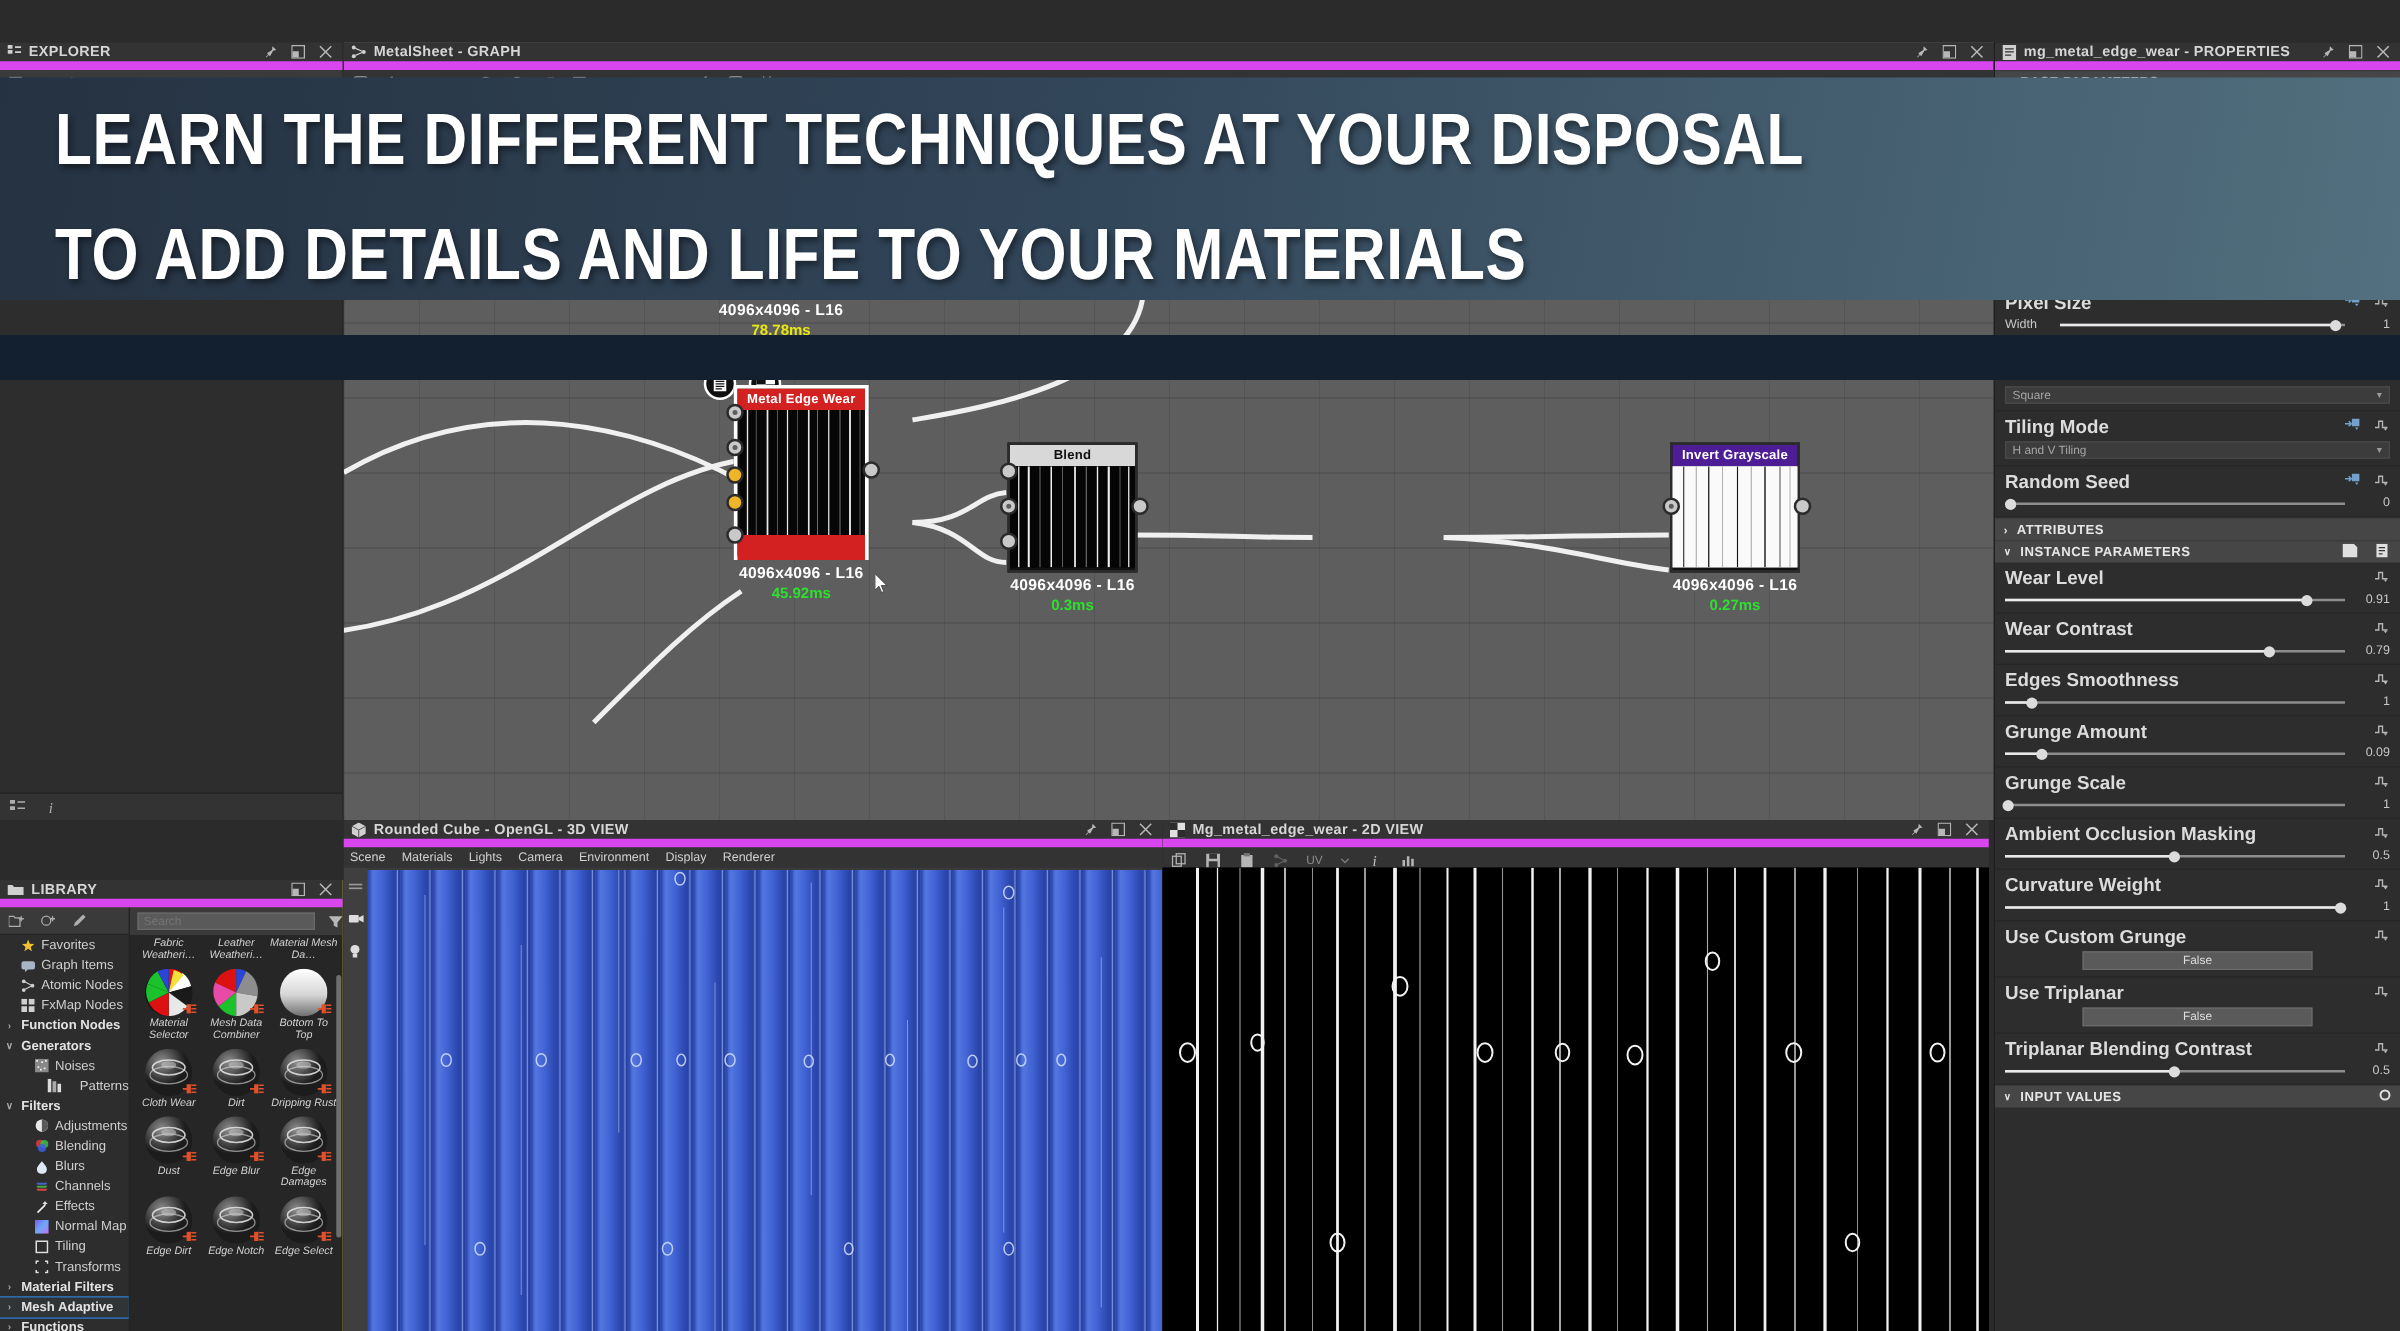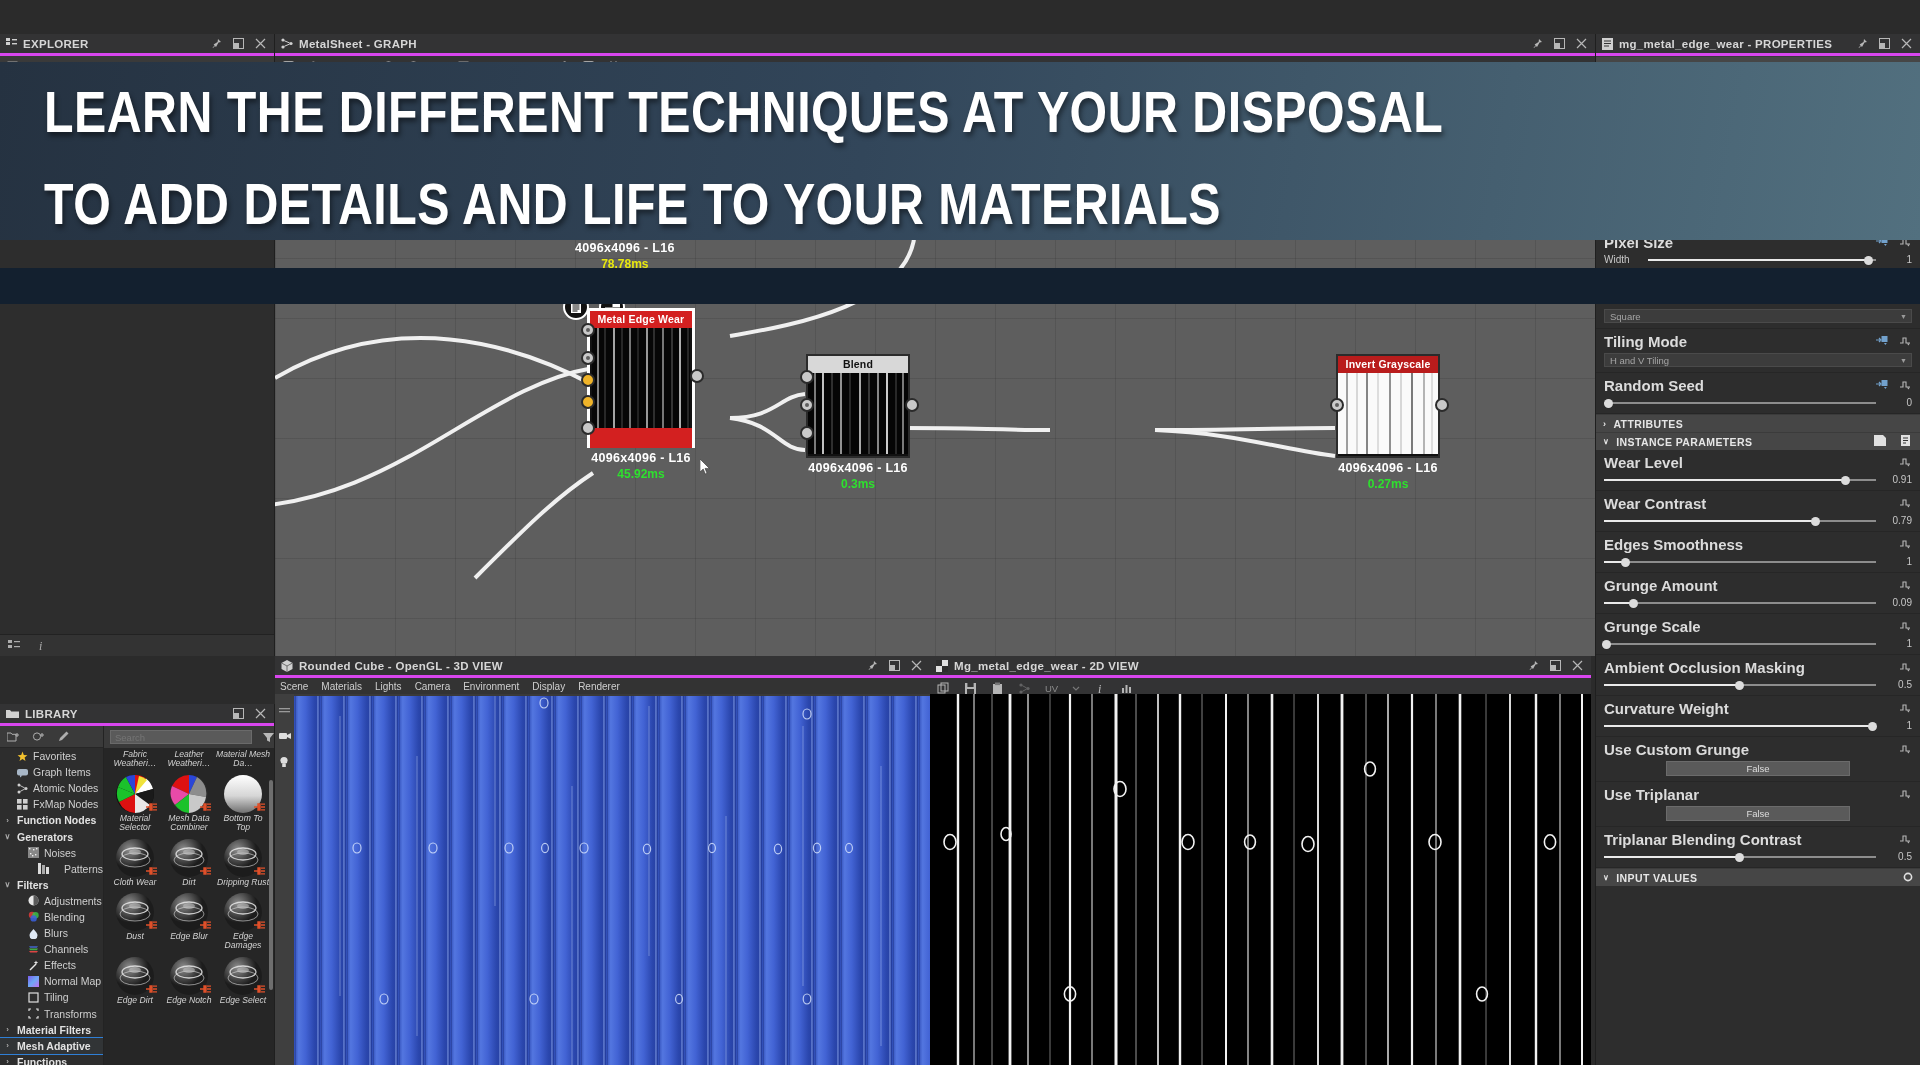--- a/index.html
+++ b/index.html
@@ -9,21 +9,21 @@
     font-family:"Liberation Sans", sans-serif;
     color:#d4d4d4;
     -webkit-font-smoothing:antialiased;
   }
   #app { position:relative; width:1920px; height:1065px; }
 
   
   .panel-title {
     height:22px; background:#333334; display:flex; align-items:center;
     padding:0 6px; font-size:11.5px; font-weight:bold; color:#d6d6d6;
-    border-bottom:3px solid #d946ef;
+    border-bottom:7px solid #d946ef;
   }
   .panel-title .ttl { letter-spacing:.3px; }
   .panel-title .spacer { flex:1; }
   .win-btns { display:flex; align-items:center; gap:11px; margin-right:2px; }
   .win-btns span { opacity:.85; display:inline-flex; }
   .icon-sq { width:11px; height:11px; }
 
   .toolbar {
     height:22px; background:#3a3a3a; display:flex; align-items:center;
     gap:9px; padding:0 7px; border-bottom:1px solid #262626;
@@ -924,21 +924,21 @@
           <span class="port gray-c" style="left:-8px; top:42px;"></span>
           <span class="port" style="left:-8px; top:70px;"></span>
           <span class="port out" style="right:-11px; top:42px;"></span>
         </div>
         <div class="nsize">4096x4096 - L16</div>
         <div class="ntime">0.3ms</div>
       </div>
 
       <div class="node" style="left:1061px; top:276px;">
         <div class="nbox" style="width:104px;height:104px;border-width:2px;border-color:#2b2b2b;">
-          <div class="nhdr" style="background:#b91c1c">Invert Grayscale</div>
+          <div class="nhdr" style="background:#4c1d95">Invert Grayscale</div>
           <div class="nthumb" style="height:81px;background:#fafafa;">
             <svg width="100" height="81" viewBox="0 0 100 81" preserveAspectRatio="none">
               <rect width="100" height="81" fill="#fafafa"></rect>
               <g stroke="#111">
                 <line x1="9" y1="0" x2="9" y2="81" stroke-width=".8"></line>
                 <line x1="19" y1="0" x2="19" y2="81" stroke-width=".5" opacity=".6"></line>
                 <line x1="29" y1="0" x2="29" y2="81" stroke-width="1"></line>
                 <line x1="40" y1="0" x2="40" y2="81" stroke-width=".5" opacity=".5"></line>
                 <line x1="52" y1="0" x2="52" y2="81" stroke-width=".9"></line>
                 <line x1="63" y1="0" x2="63" y2="81" stroke-width=".5" opacity=".6"></line>

